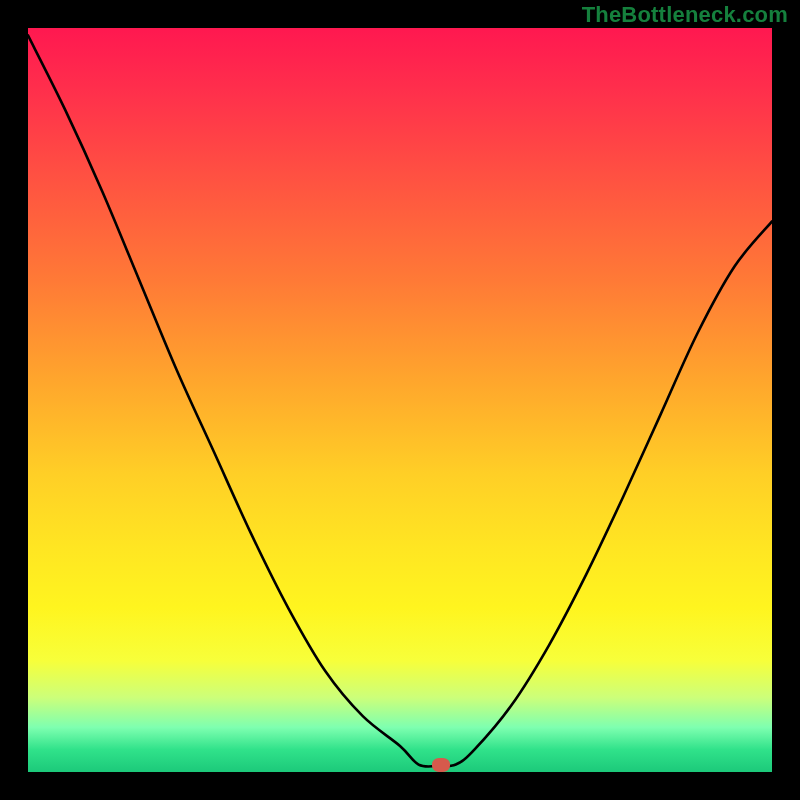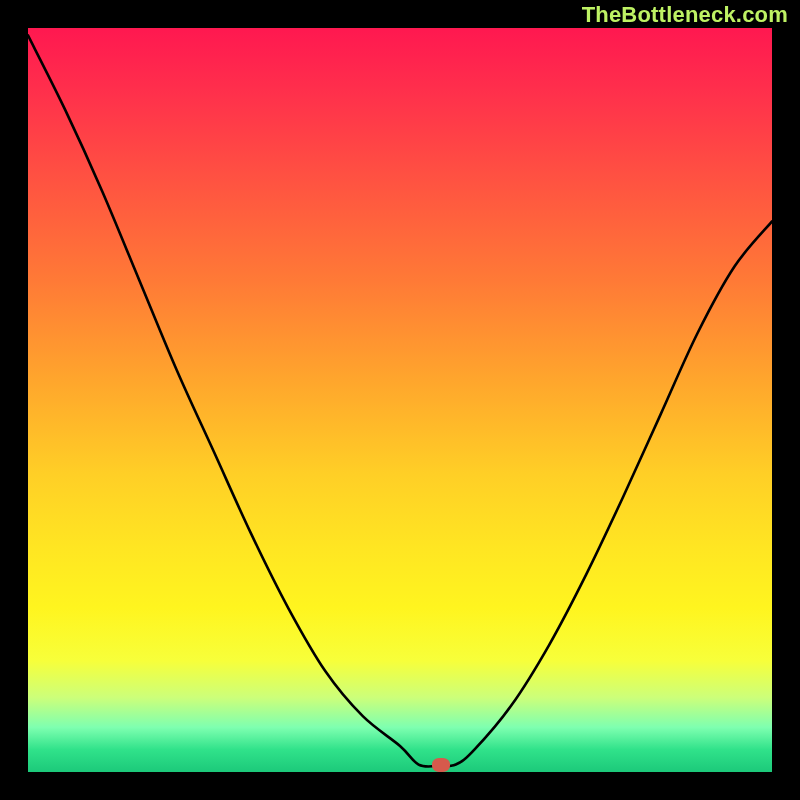--- a/index.html
+++ b/index.html
@@ -16,21 +16,21 @@
     height: 800px;
     background: #000000;
   }
   .watermark {
     position: absolute;
     top: 2px;
     right: 12px;
     font-family: Arial, Helvetica, sans-serif;
     font-size: 22px;
     font-weight: bold;
-    color: #bef264;
+    color: #15803d;
     letter-spacing: 0.2px;
     z-index: 10;
   }
   .plot-area {
     position: absolute;
     left: 28px;
     top: 28px;
     width: 744px;
     height: 744px;
     background: linear-gradient(

